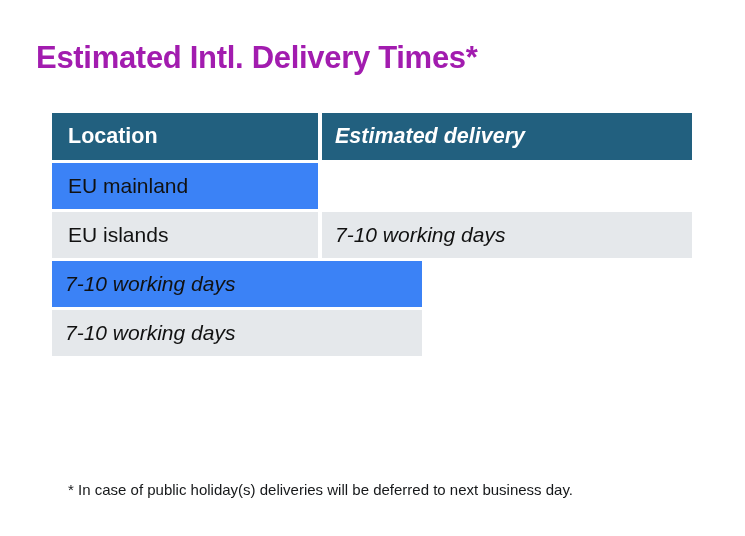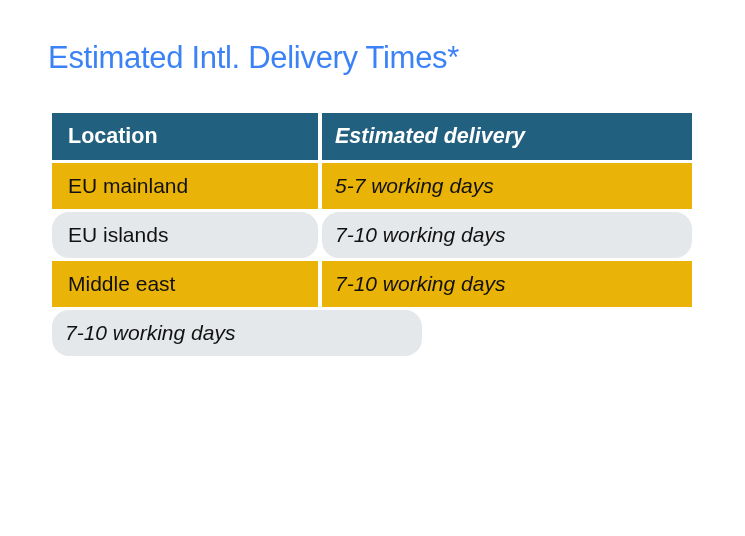--- a/index.html
+++ b/index.html
@@ -17,26 +17,26 @@
   .page {
     position: relative;
     width: 745px;
     height: 536px;
     background: #ffffff;
     box-sizing: border-box;
   }
 
   .page-title {
     position: absolute;
-    left: 48px;
+    left: 36px;
     top: 36px;
     font-size: 31px;
     line-height: 44px;
-    font-weight: normal;
-    color: #3b82f6;
+    font-weight: bold;
+    color: #a21caf;
     letter-spacing: -0.3px;
     white-space: nowrap;
   }
 
   .delivery-table {
     position: absolute;
     left: 52px;
     top: 113px;
     width: 640px;
     display: flex;
@@ -78,26 +78,25 @@
   }
 
   .table-header-row .cell {
     background: #22607F;
     color: #ffffff;
     font-weight: bold;
     font-size: 21.5px;
   }
 
   .row-shade-dark .cell {
-    background: #eab308;
+    background: #3b82f6;
   }
 
   .row-shade-light .cell {
     background: #E5E8EB;
-    border-radius: 17px;
   }
 
   .footnote {
     position: absolute;
     left: 68px;
     top: 479px;
     font-size: 15px;
     line-height: 22px;
     color: #16181a;
     white-space: nowrap;
@@ -112,35 +111,34 @@
 
   <div class="delivery-table">
 
     <div class="table-row table-header-row">
       <div class="cell cell-location">Location</div>
       <div class="cell cell-delivery">Estimated delivery</div>
     </div>
 
     <div class="table-row row-shade-dark">
       <div class="cell cell-location">EU mainland</div>
-      <div class="cell cell-delivery">5-7 working days</div>
     </div>
 
     <div class="table-row row-shade-light">
       <div class="cell cell-location">EU islands</div>
       <div class="cell cell-delivery">7-10 working days</div>
     </div>
 
     <div class="table-row row-shade-dark">
-      <div class="cell cell-location">Middle east</div>
       <div class="cell cell-delivery">7-10 working days</div>
     </div>
 
 
 
     <div class="table-row row-shade-light">
       <div class="cell cell-delivery">7-10 working days</div>
     </div>
 
   </div>
 
+  <div class="footnote">* In case of public holiday(s) deliveries will be deferred to next business day.</div>
 
 </div>
 
 </body></html>

